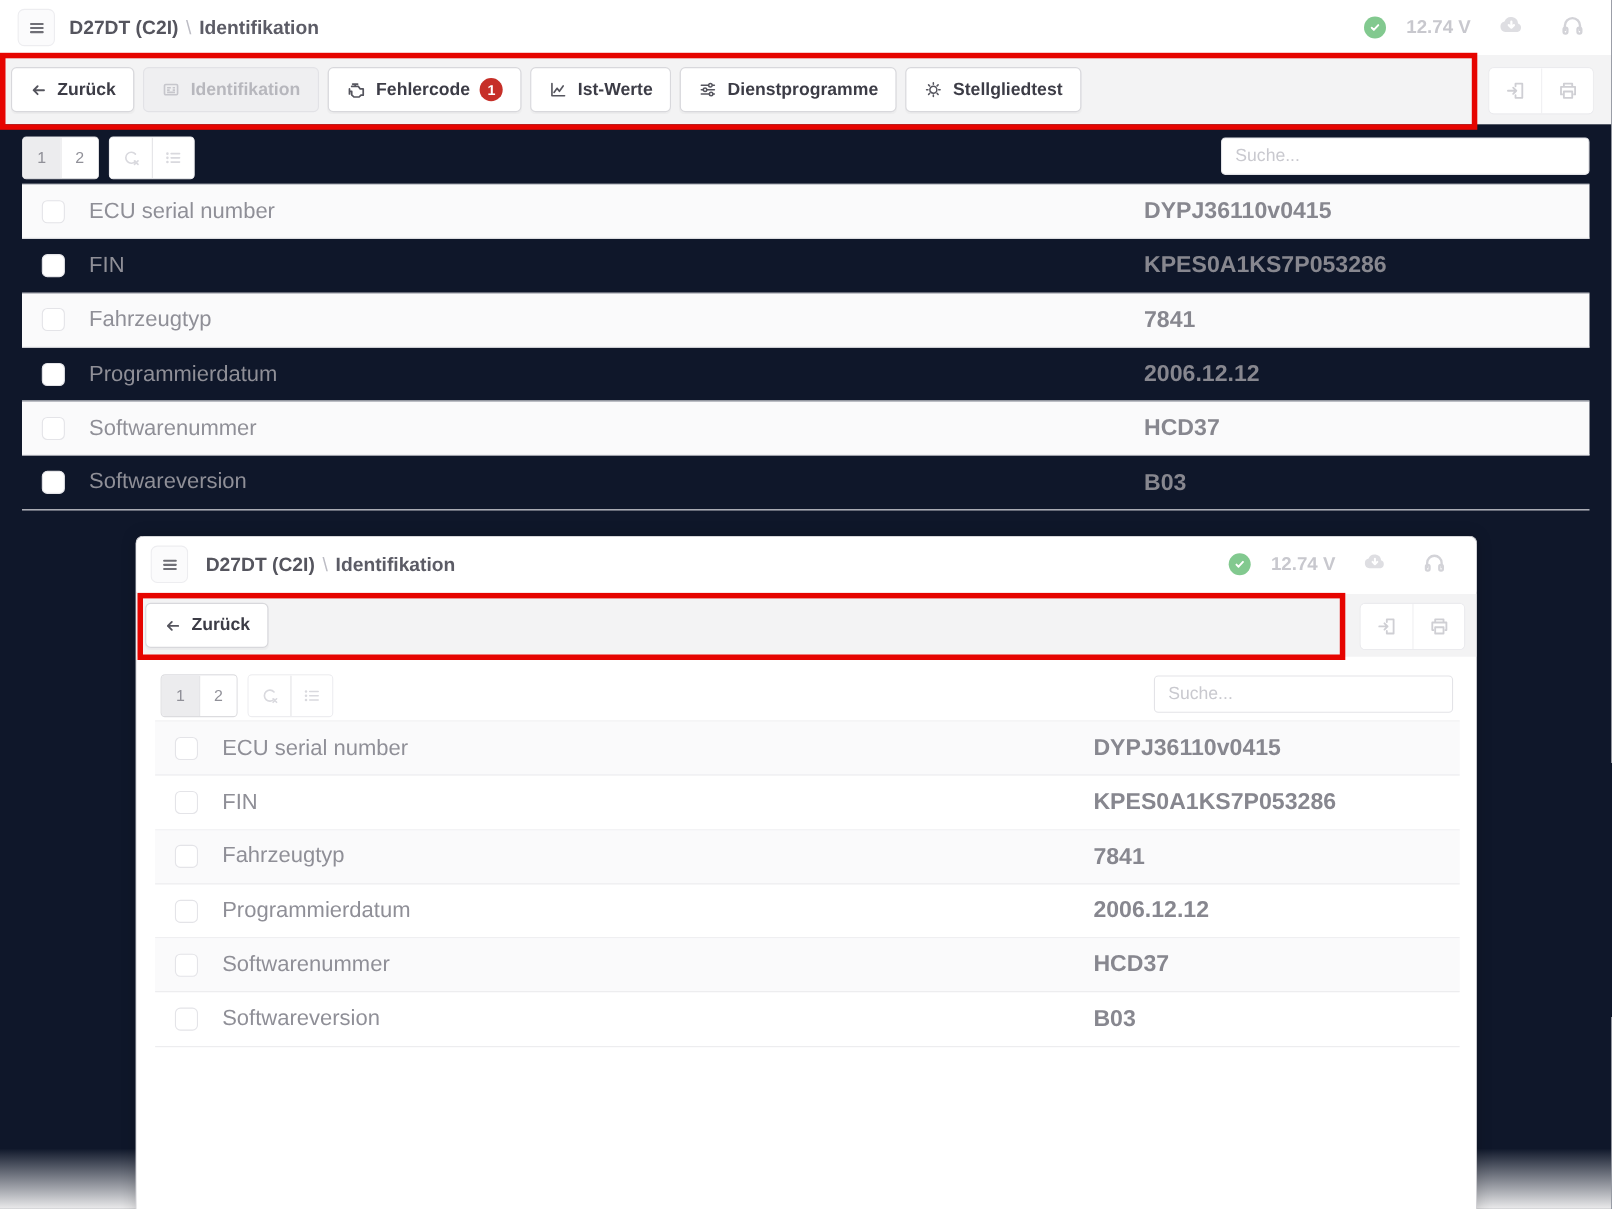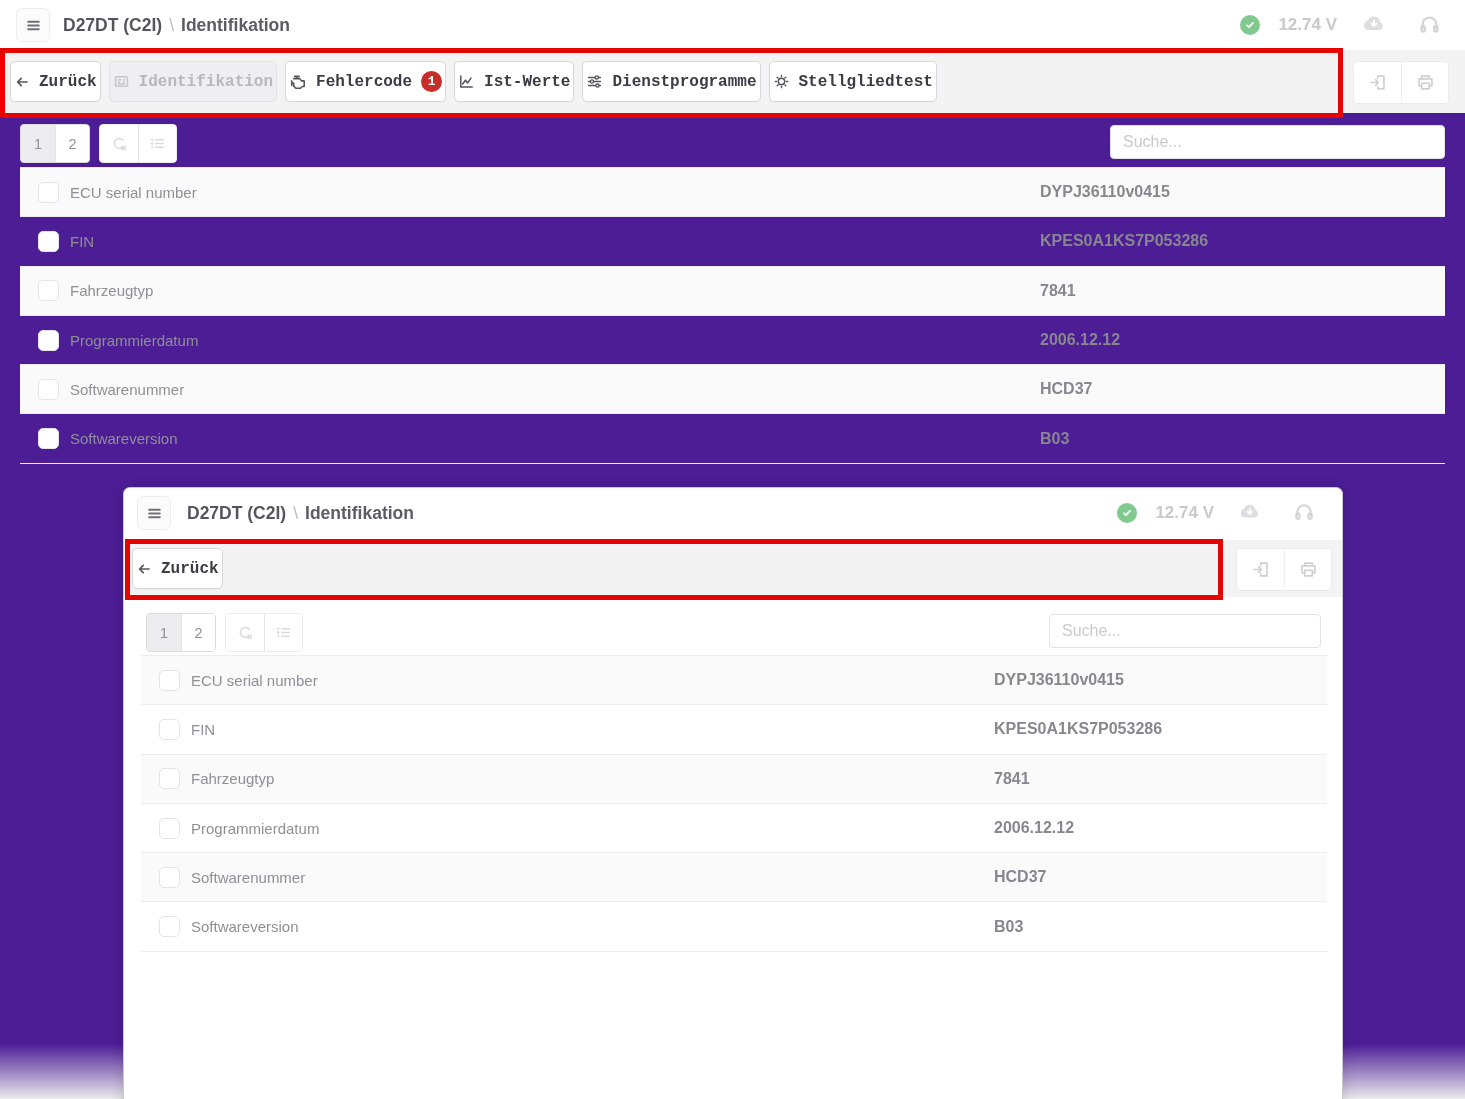--- a/index.html
+++ b/index.html
@@ -1,17 +1,17 @@
 <!DOCTYPE html>
 <html lang="de"><head>
 <meta charset="utf-8">
 <style>
   * { margin:0; padding:0; box-sizing:border-box; }
   html,body { background:#f4f4f5; font-family:"Liberation Sans", sans-serif; }
-  .screen { position:relative; width:1465px; height:1099px; background:#4c1d95; overflow:hidden; }
+  .screen { position:relative; width:1465px; height:1099px; background:#0f172a; overflow:hidden; }
 
   
   .hdr { position:absolute; left:0; top:0; right:0; height:50px; background:#fff; }
   .menu-btn { position:absolute; left:16px; top:8px; width:34px; height:34px; border:1px solid #ededf0;
               border-radius:6px; background:#fbfbfc; display:flex; align-items:center; justify-content:center; cursor:pointer; }
   .menu-btn svg { color:#6f6f76; }
   .crumb { position:absolute; left:63px; top:0; height:50px; display:flex; align-items:center; gap:7px;
            font-size:17.5px; font-weight:700; }
   .crumb .dev  { color:#55555e; }
   .crumb .sep  { color:#bcbcc4; font-weight:400; }
@@ -20,23 +20,23 @@
   .okdot { width:20px; height:20px; border-radius:50%; background:#82c98f; display:flex; align-items:center; justify-content:center; }
   .okdot svg { color:#fff; }
   .volt { margin-left:18px; font-size:17px; font-weight:700; color:#c8c8ce; }
   .cloud-ic { margin-left:24px; color:#dedee2; }
   .head-ic  { margin-left:32px; color:#d3d3d8; }
 
   
   .strip { position:absolute; left:0; right:0; background:#f3f3f4; }
   .strip.outer { top:50px; height:63px; }
   .btnrow { position:absolute; display:flex; gap:8px; }
-  .btn { height:41px; display:inline-flex; align-items:center; gap:9px; padding:0 3px; background:#fff;
+  .btn { height:41px; display:inline-flex; align-items:center; gap:9px; padding:0 16px; background:#fff;
          border:1px solid #d8d8dc; border-radius:5px; font-size:16px; font-weight:700; color:#3c3c46;
-         cursor:pointer; white-space:nowrap; box-shadow:0 1px 1px rgba(0,0,0,.03);font-family:Liberation Mono, monospace; }
+         cursor:pointer; white-space:nowrap; box-shadow:0 1px 1px rgba(0,0,0,.03); }
   .btn svg { color:#55555e; flex:0 0 auto; }
   .btn.disabled { background:#efeff1; border-color:#e2e2e6; color:#b7b7bd; cursor:default; box-shadow:none; }
   .btn.disabled svg { color:#c6c6cc; }
   .badge { min-width:21px; height:21px; border-radius:11px; background:#c62f28; color:#fff; font-size:13px;
            font-weight:700; display:inline-flex; align-items:center; justify-content:center; padding:0 6px; }
   .icon-group { position:absolute; display:flex; border:1px solid #ebebee; border-radius:5px; overflow:hidden; background:#fff; }
   .icon-btn { width:47px; height:41px; display:flex; align-items:center; justify-content:center; background:#fff;
               border:none; cursor:pointer; color:#cfcfd4; }
   .icon-btn + .icon-btn { border-left:1px solid #f0f0f2; }
 
@@ -55,22 +55,22 @@
   .search { position:absolute; height:34px; border:1px solid #e3e3e7; border-radius:4px; background:#fff;
             font-family:inherit; font-size:16px; color:#6a6a72; padding:0 12px; outline:none; }
   .search::placeholder { color:#c9c9cf; }
 
   
   .tbl { position:absolute; border-top:1px solid #ececee; }
   .trow { position:relative; height:49.3px; display:flex; align-items:center; border-bottom:1px solid #ececee;
           padding-left:18px; }
   .trow:nth-child(odd) { background:#fafafb; }
   .cbx { width:21px; height:21px; border:1px solid #e4e4e8; border-radius:5px; background:#fff; flex:0 0 auto; cursor:pointer; }
-  .tlabel { margin-left:11px; font-size:15px; color:#8f8f97; }
-  .tvalue { position:absolute; font-size:16px; font-weight:700; color:#87878f; }
+  .tlabel { margin-left:22px; font-size:20px; color:#8f8f97; }
+  .tvalue { position:absolute; font-size:21px; font-weight:700; color:#87878f; }
 
   
   .panel { position:absolute; left:123px; top:487px; width:1220px; height:622px; background:#fff;
            border:1px solid #c9c9cd; border-bottom:none; border-radius:7px 7px 0 0; z-index:10;
            box-shadow:0 0 14px rgba(0,0,0,.16); }
   .panel .hdr { border-radius:7px 7px 0 0; }
   .panel .menu-btn { left:13px; }
   .panel .hdr-right { right:27px; }
   .panel .strip.inner { top:52px; height:57px; }
   .bottom-fade { position:absolute; left:0; right:0; bottom:0; height:55px; z-index:1; pointer-events:none;

